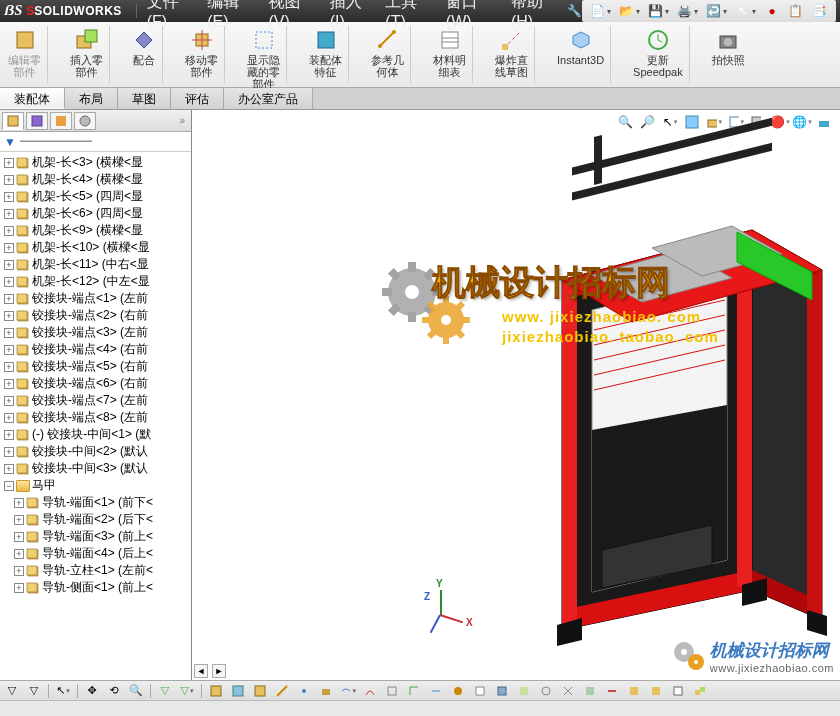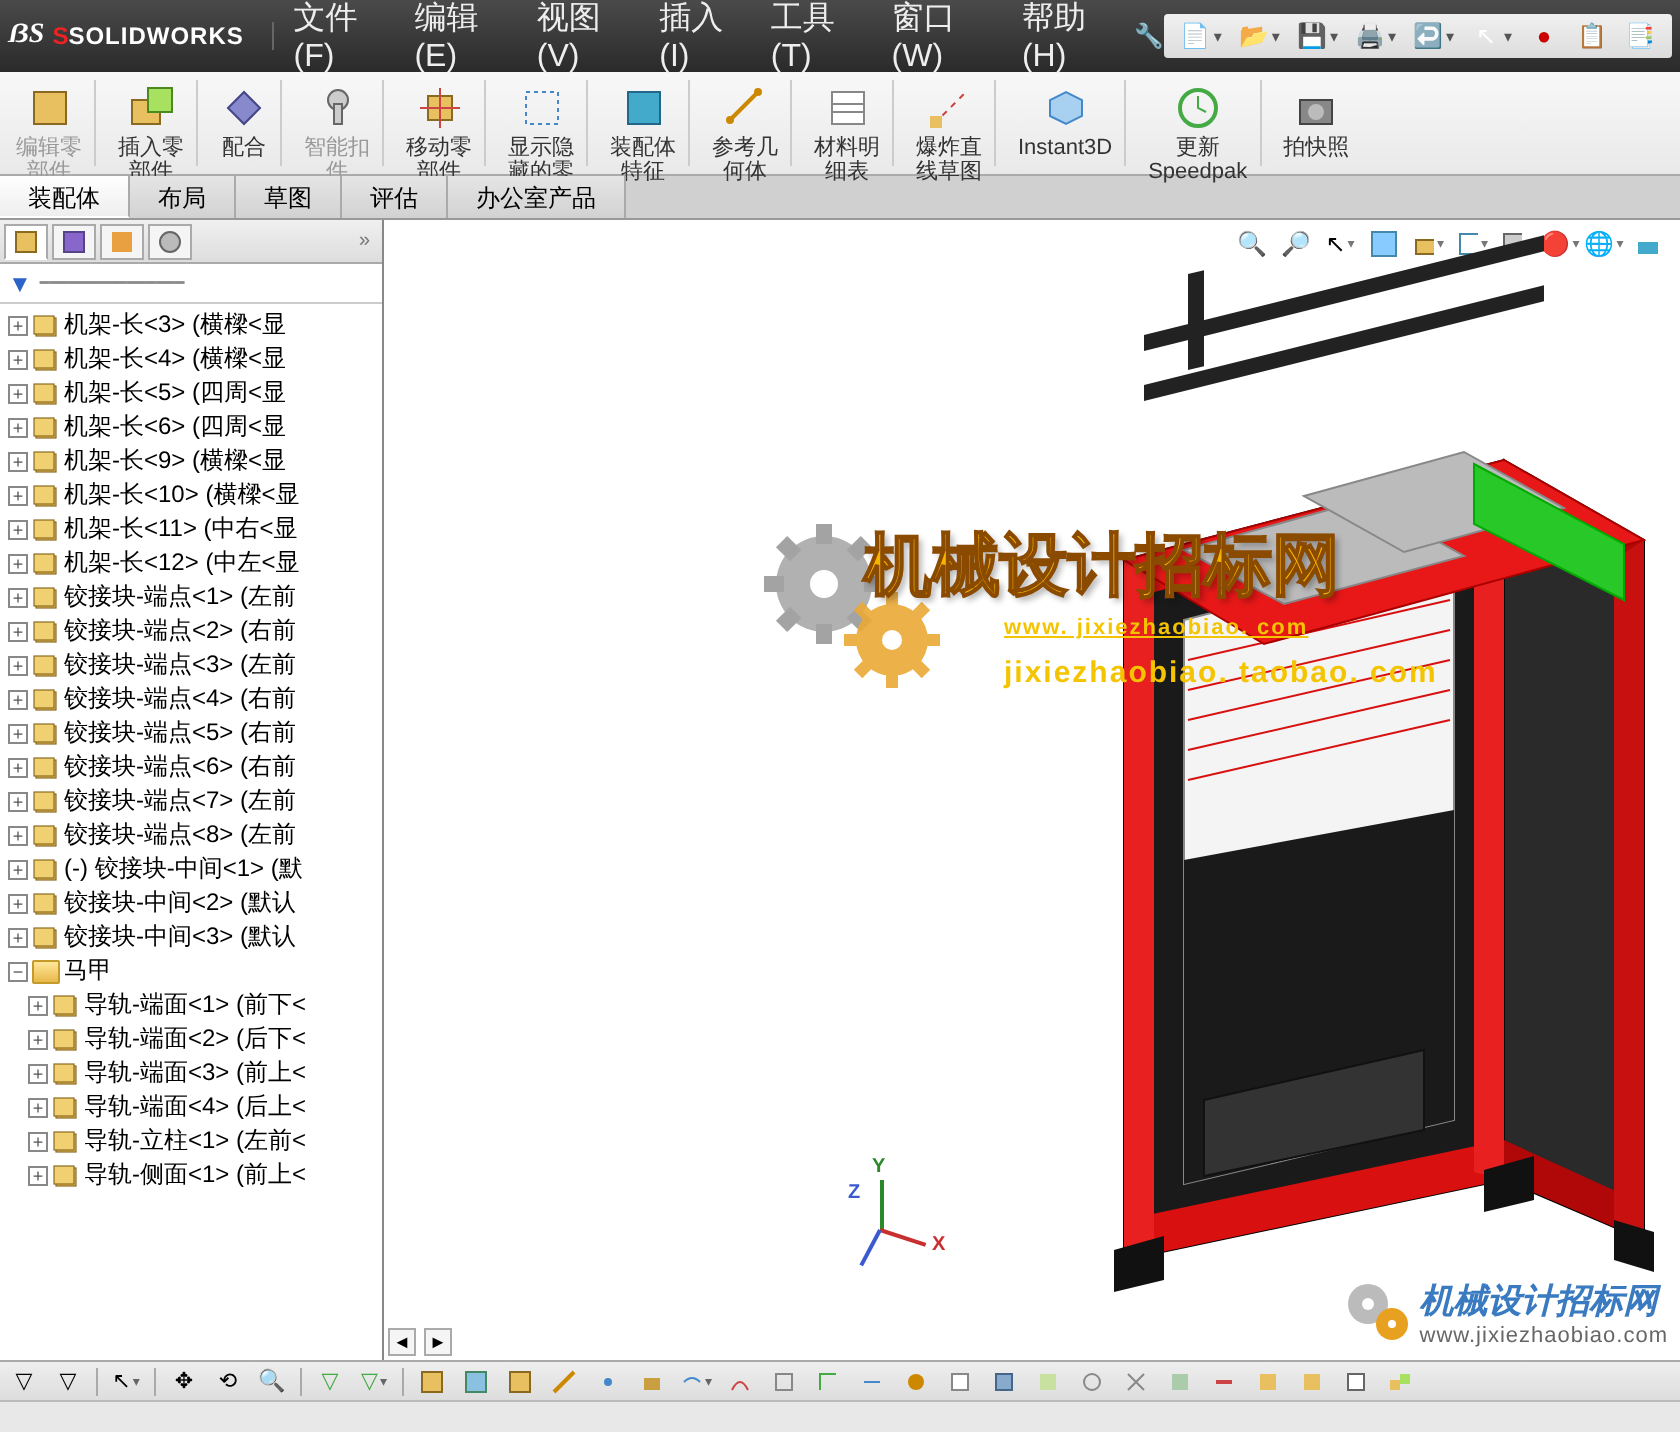--- a/index.html
+++ b/index.html
@@ -1,29 +1,29 @@
 <!DOCTYPE html>
 <html><head>
 <meta charset="utf-8">
 <style>
   * { box-sizing: border-box; margin: 0; padding: 0; font-family: "Microsoft YaHei", SimSun, Arial, sans-serif; }
   body { width: 840px; height: 716px; overflow: hidden; background: #dcdcdc; font-size: 12px; }
   
-  .titlebar { height: 36px; background: linear-gradient(#4a4a4a,#2a2a2a); display:flex; align-items:center; color:#fff; padding:0 4px; }
+  .titlebar { height: 22px; background: linear-gradient(#4a4a4a,#2a2a2a); display:flex; align-items:center; color:#fff; padding:0 4px; }
   .titlebar .logo { font-weight:bold; font-size:12px; display:flex; align-items:center; gap:4px; }
   .titlebar .logo .ds { font-style:italic; font-family: serif; color:#fff; font-size:14px; }
   .menubar-top { display:flex; align-items:center; gap:2px; margin-left:12px; }
   .menubar-top .mitem { padding:2px 6px; color:#eee; font-size:16px; cursor:default; }
   .menubar-top .sep { width:1px; height:14px; background:#666; margin:0 2px;}
   .title-right { margin-left:auto; display:flex; gap:4px; align-items:center;}
   .tb-icon { width:16px; height:16px; display:inline-flex; align-items:center; justify-content:center; }
   .tb-btn { padding:1px 2px; display:inline-flex; align-items:center; gap:1px;}
   .tb-btn.drop::after{content:"▾"; font-size:8px; color:#555;}
   
-  .ribbon { background: linear-gradient(#f8f8f8,#e9e9e9); border-bottom:1px solid #aaa; display:flex; padding:4px 2px; gap:5px; height:52px; }
+  .ribbon { background: linear-gradient(#f8f8f8,#e9e9e9); border-bottom:1px solid #aaa; display:flex; padding:4px 2px; gap:16px; height:66px; }
   .ribbon .group { display:flex; flex-direction:column; align-items:center; padding:2px 6px; border-right:1px solid #ccc; justify-content:flex-start; gap:2px;}
   .ribbon .group:last-child{border-right:none;align-items:center;}
   .ribbon .gicon { width:24px; height:24px; display:flex; align-items:center; justify-content:center; }
   .ribbon .glabel { font-size:11px; color:#333; text-align:center; line-height:12px; white-space:pre; }
   .ribbon .glabel.gray { color:#999; }
   
   .tabstrip { height:22px; background:#d0d0d0; display:flex; border-bottom:1px solid #999;}
   .tab { padding:3px 14px; font-size:12px; border-right:1px solid #aaa; background:linear-gradient(#e5e5e5,#d2d2d2); cursor:default; }
   .tab.active { background:linear-gradient(#fff,#eee); border-bottom:1px solid #fff;}
   
@@ -57,21 +57,21 @@
   .triad .lbl{position:absolute; font-size:10px; font-weight:bold;}
   .triad .ly{left:14px; top:-2px; color:#2a8a2a;}
   .triad .lx{left:44px; bottom:2px; color:#c83030;}
   .triad .lz{left:2px; bottom:28px; color:#3a5ad0;}
   
   .model3d { position:absolute; left:310px; top:60px; width:350px; height:500px; }
   .model3d svg { overflow:visible; }
   
   .watermark { position:absolute; color:#f5b400; font-weight:bold; text-align:center; }
   .wm-main { left:240px; top:150px; font-size:34px; font-family: SimHei, sans-serif; -webkit-text-stroke:1px #8a4a00; text-shadow:2px 2px 3px rgba(0,0,0,.3);}
-  .wm-url1 { left:310px; top:198px; font-size:11px; color:#f5c400; letter-spacing:1px;text-decoration:underline;}
+  .wm-url1 { left:310px; top:198px; font-size:15px; color:#f5c400; letter-spacing:1px;}
   .wm-url2 { left:310px; top:218px; font-size:15px; color:#f5c400; letter-spacing:1px;}
   .wm-gears { position:absolute; left:190px; top:150px; width:95px; height:90px; opacity:0.9;}
   
   .wm-corner { position:absolute; right:6px; bottom:6px; display:flex; align-items:center; gap:4px;}
   .wm-corner .gear-small{width:36px; height:36px;}
   .wm-corner .txt-stack{display:flex; flex-direction:column; align-items:flex-start;}
   .wm-corner .cn{font-size:17px; font-family:SimHei; color:#3a7ac0; font-style:italic; font-weight:bold;}
   .wm-corner .en{font-size:11px; color:#666; letter-spacing:0.5px;}
   
   .tabs-bottom { position:absolute; left:2px; bottom:2px; display:flex; gap:4px;}
@@ -154,30 +154,20 @@
     <span class="glabel">插入零
 部件</span>
   </div>
   <div class="group">
     <span class="gicon">
         <svg width="24" height="24">
           <path d="M4 12 L12 4 L20 12 L12 20 Z" fill="#88c" stroke="#448"></path>
         </svg>
       </span>
     <span class="glabel">配合</span>
-  </div>
-  <div class="group">
-    <span class="gicon">
-        <svg width="24" height="24">
-          <circle cx="12" cy="8" r="5" fill="#ccc" stroke="#666"></circle>
-          <rect x="10" y="10" width="4" height="10" fill="#ccc" stroke="#666"></rect>
-        </svg>
-      </span>
-    <span class="glabel gray">智能扣
-件</span>
   </div>
   <div class="group">
     <span class="gicon">
         <svg width="24" height="24">
           <rect x="6" y="6" width="12" height="12" fill="#e8c060" stroke="#8a6a20"></rect>
           <path d="M12 2 L12 22 M2 12 L22 12" stroke="#c44" stroke-width="1"></path>
         </svg>
       </span>
     <span class="glabel">移动零
 部件</span>

